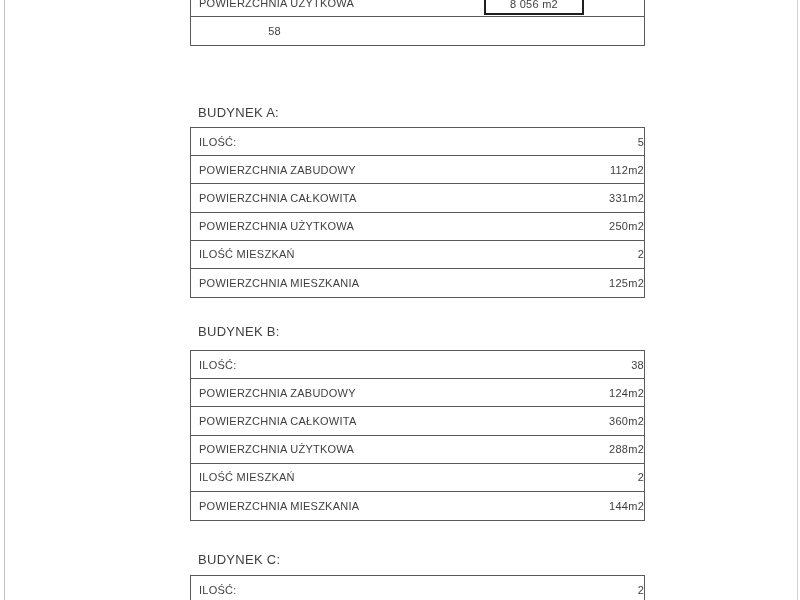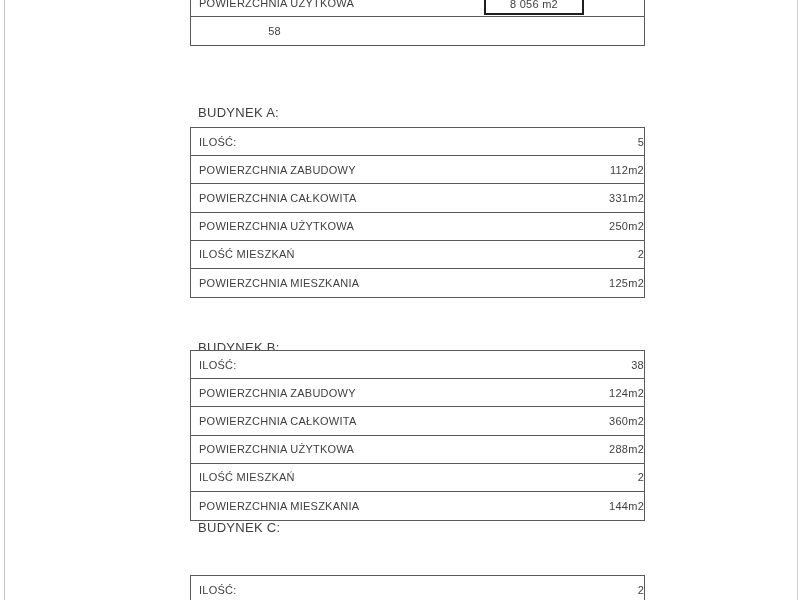--- a/index.html
+++ b/index.html
@@ -50,23 +50,23 @@
 
   .section-title {
     position: absolute; left: 8px;
     font-size: 13px; letter-spacing: 0.3px;
     white-space: nowrap;
   }
 
   #summary-table   { top: -12px; }
   #title-a         { top: 105px; }
   #table-a         { top: 127px; }
-  #title-b         { top: 340px; text-align: center; }
+  #title-b         { top: 324px; text-align: center; }
   #table-b         { top: 350px; }
-  #title-c         { top: 520px; }
+  #title-c         { top: 552px; }
   #table-c         { top: 575px; }
 </style>
 </head>
 <body>
 
 <div class="edge-line edge-left"></div>
 <div class="edge-line edge-right"></div>
 
 <div class="content">
 

